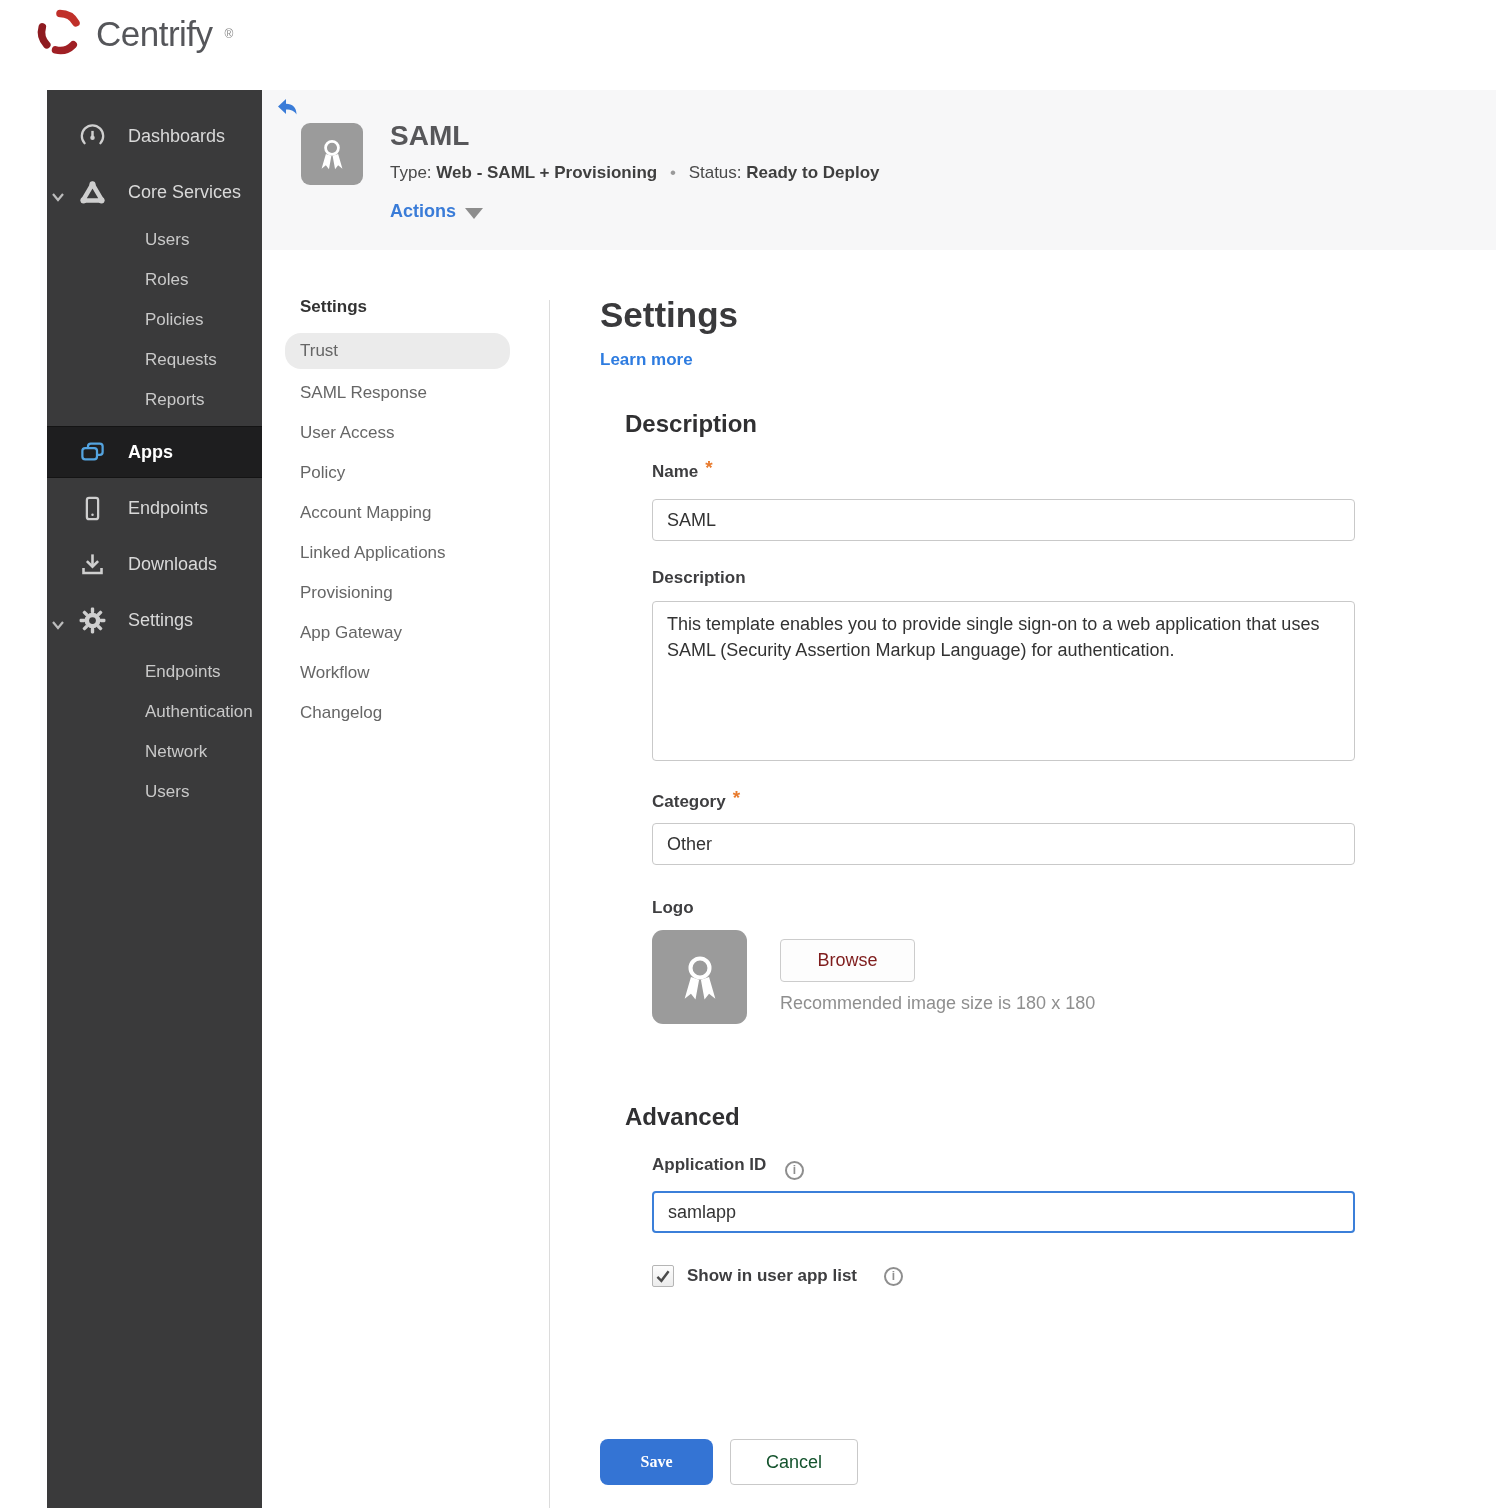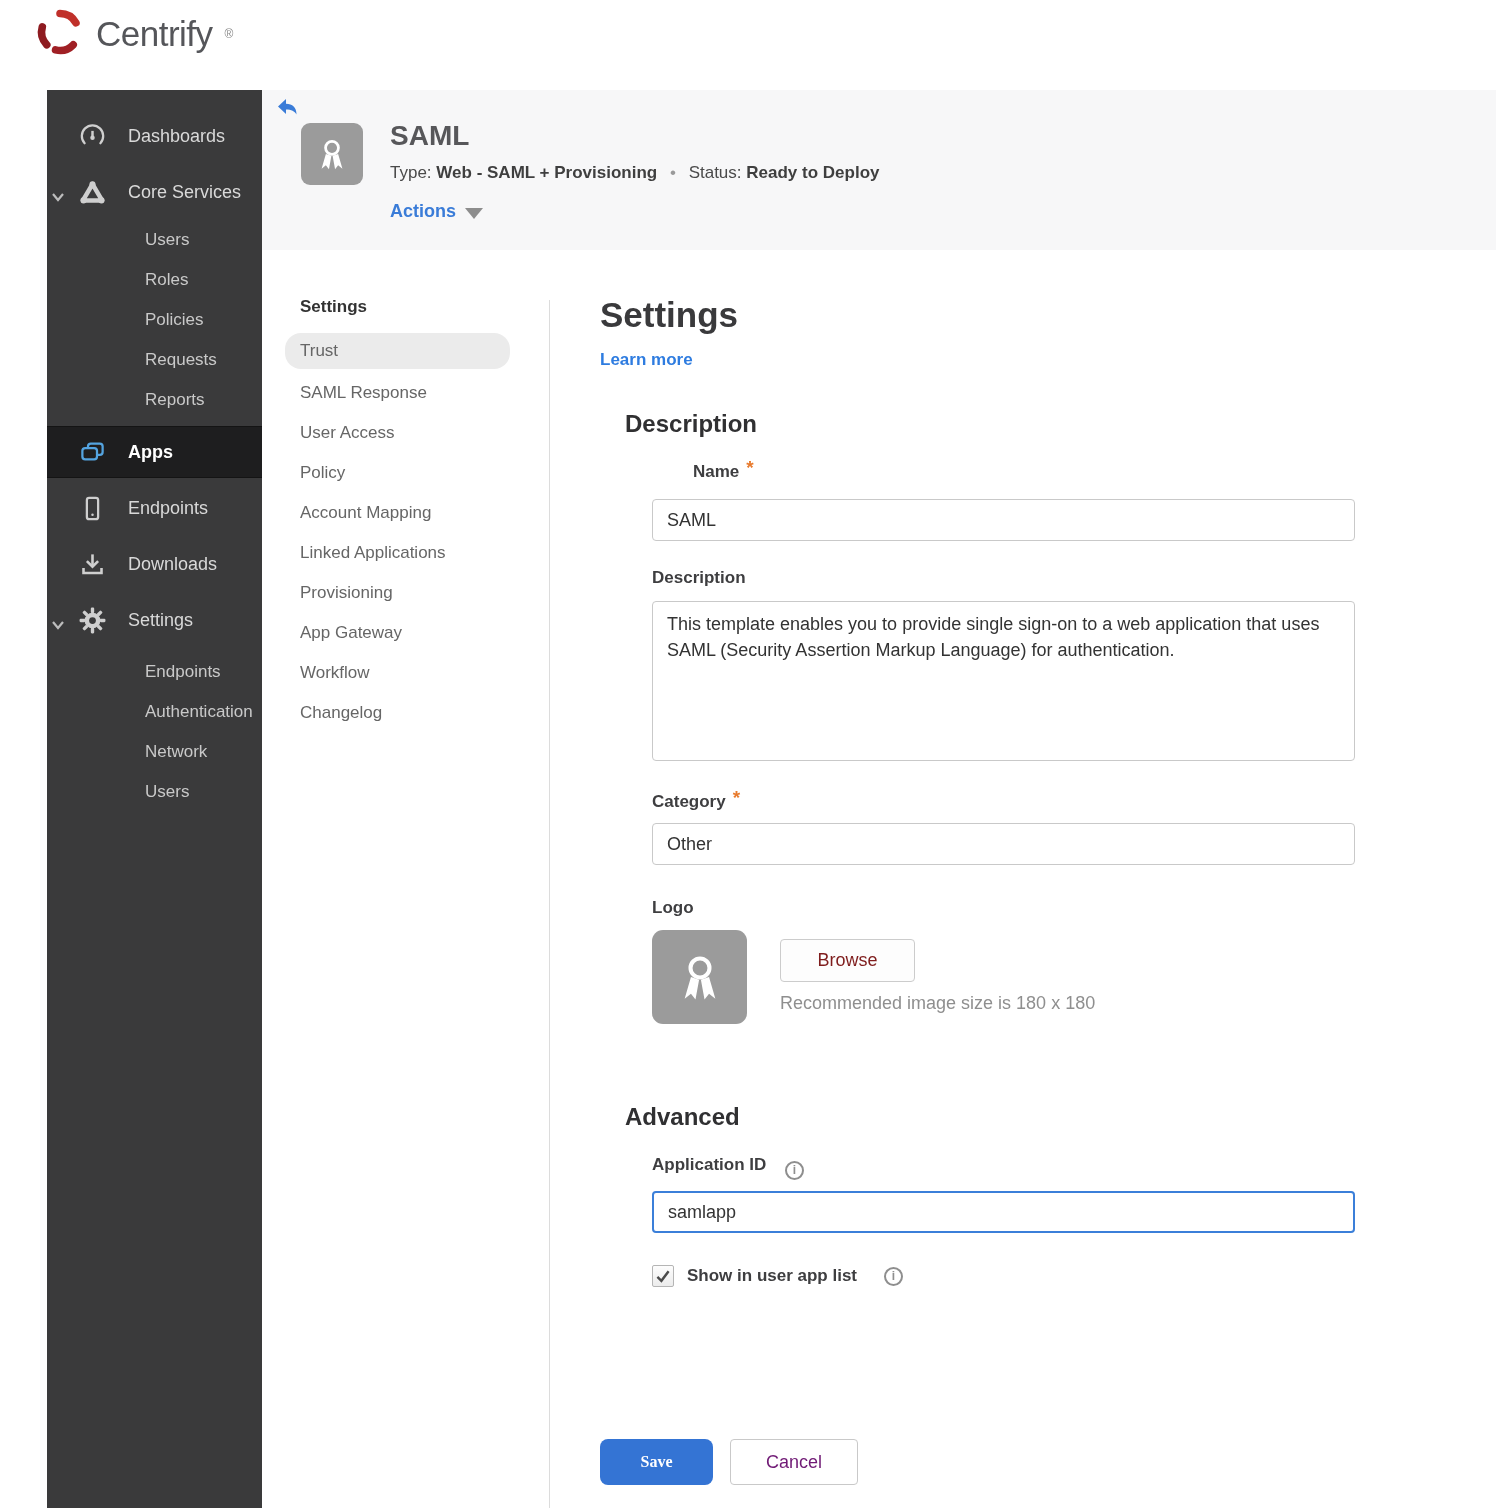--- a/index.html
+++ b/index.html
@@ -57,21 +57,21 @@
   .sec-adv  { top:853px; }
 
   .field-label { position:absolute; left:52px; font-size:17px; font-weight:bold; color:#3e3e40; }
   .req { color:#e87b2e; font-size:19px; font-weight:bold; margin-left:7px; position:relative; top:-3px; }
 
   .txt-input { position:absolute; left:52px; width:703px; height:42px; border:1px solid #c9c9c9; border-radius:4px;
     font-size:18px; color:#333; padding:0 14px; font-family:inherit; background:#fff; outline:none; }
   .txt-area { position:absolute; left:52px; width:703px; height:160px; border:1px solid #c9c9c9; border-radius:4px;
     font-size:18px; color:#333; padding:10px 14px; font-family:inherit; line-height:1.42; resize:none; outline:none; }
 
-  .lbl-name { top:210px;margin-left:41px; } .inp-name { top:249px; }
+  .lbl-name { top:210px; } .inp-name { top:249px; }
   .lbl-desc { top:318px; } .inp-desc { top:351px; }
   .lbl-cat  { top:540px; } .inp-cat  { top:573px; }
   .lbl-logo { top:648px; }
 
   .logo-box { position:absolute; left:52px; top:680px; width:95px; height:94px; border-radius:11px; background:#9b9b9b;
     display:flex; align-items:center; justify-content:center; }
   .browse-btn { position:absolute; left:180px; top:689px; width:135px; height:43px; background:#fdfdfd;
     border:1px solid #ccc; border-radius:4px; font-size:18px; color:#7f1d1d; font-family:inherit; cursor:pointer; }
   .logo-hint { position:absolute; left:180px; top:743px; font-size:18px; color:#8f8f8f; }
 
@@ -83,21 +83,21 @@
 
   .chk-row { position:absolute; left:52px; top:1015px; display:flex; align-items:center; gap:13px; }
   .checkbox { width:22px; height:22px; border:1px solid #b5b5b5; border-radius:2px;
     background:linear-gradient(#fdfdfd,#ececec); display:flex; align-items:center; justify-content:center; cursor:pointer; }
   .chk-label { font-size:17px; font-weight:bold; color:#3e3e40; }
 
   .btn-row { position:absolute; left:0; top:1189px; display:flex; gap:17px; }
   .save-btn { width:113px; height:46px; background:#3474d4; border:none; border-radius:8px;
     color:#fff; font-size:16px; font-weight:bold; font-family:Liberation Serif, serif; cursor:pointer; }
   .cancel-btn { width:128px; height:46px; background:#fff; border:1px solid #c9c9c9; border-radius:4px;
-    color:#701a75; font-size:18px; font-family:inherit; cursor:pointer; }
+    color:#14532d; font-size:18px; font-family:inherit; cursor:pointer; }
 </style>
 </head>
 <body>
 
 <div class="topbar">
   <div class="brand">
     <span>
       <svg width="52" height="52" viewBox="0 0 48 48">
         <g fill="none" stroke-width="7" stroke-linecap="round">
           <path d="M 24 7 A 17 17 0 0 1 38.7 15.5" stroke="#c0302a"></path>

